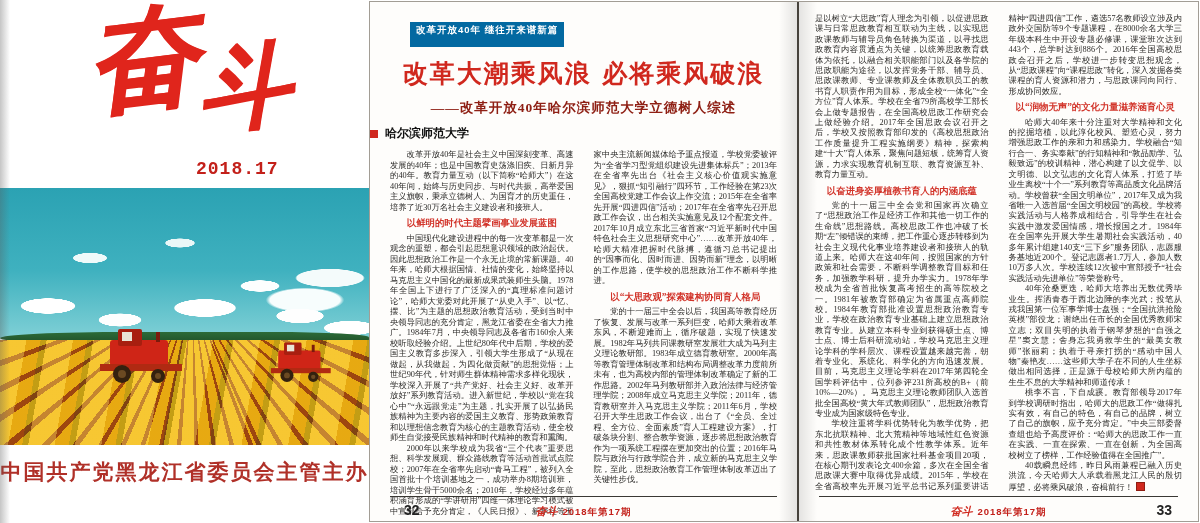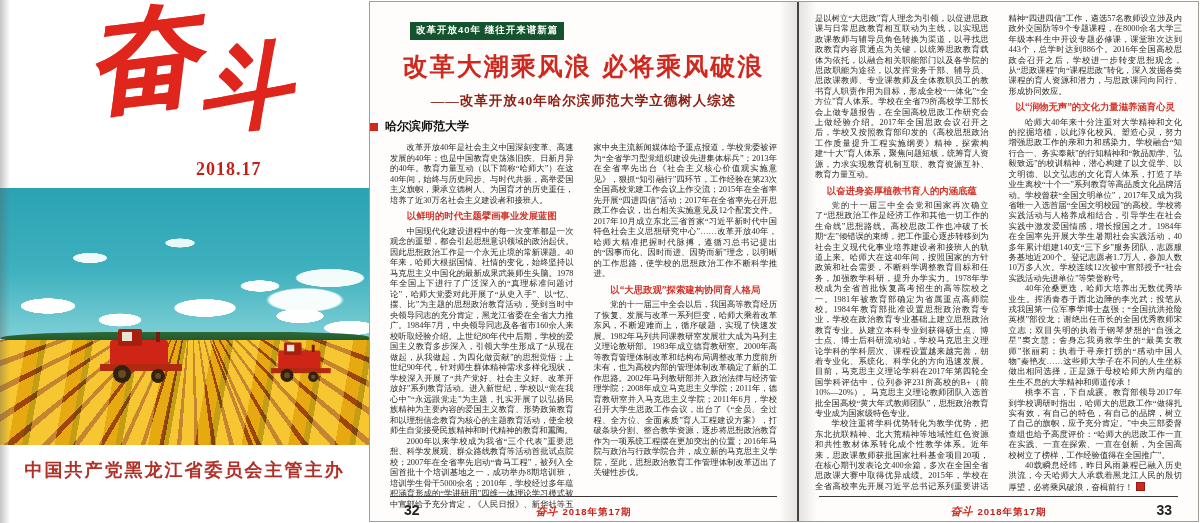--- a/index.html
+++ b/index.html
@@ -14,21 +14,21 @@
   .masthead{position:absolute;left:0;top:0;width:369px;height:190px;color:#e0251c;}
   .masthead-char1{
     position:absolute;left:86px;top:2px;font-size:112px;line-height:1;
     font-family:"DejaVu Serif",serif;font-style:italic;font-weight:bold;
     transform:rotate(-7deg);text-shadow:1px 0 currentColor,0 1px currentColor;}
   .masthead-char2{
     position:absolute;left:198px;top:40px;font-size:92px;line-height:1;
     font-family:"DejaVu Serif",serif;font-style:italic;font-weight:bold;
     transform:rotate(-4deg);text-shadow:1px 0 currentColor,0 1px currentColor;}
   .issue-number{position:absolute;left:196px;top:159px;font-size:18px;font-weight:bold;
-    color:#c3201a;letter-spacing:1px;font-family:Liberation Serif, serif;}
+    color:#c3201a;letter-spacing:1px;font-family:Liberation Mono, monospace;}
   .painting{position:absolute;left:0;top:188px;width:369px;height:257px;overflow:hidden;}
   .sky{position:absolute;left:0;top:0;width:100%;height:150px;
     background:
       radial-gradient(ellipse 46px 13px at 48px 118px,#fff 58%,rgba(255,255,255,0) 60%),
       radial-gradient(ellipse 36px 11px at 120px 132px,#fdfefe 58%,rgba(255,255,255,0) 60%),
       radial-gradient(ellipse 52px 15px at 205px 120px,#fff 58%,rgba(255,255,255,0) 60%),
       radial-gradient(ellipse 40px 12px at 300px 128px,#fefefe 58%,rgba(255,255,255,0) 60%),
       radial-gradient(ellipse 34px 10px at 260px 98px,#fcfefe 55%,rgba(255,255,255,0) 58%),
       radial-gradient(ellipse 60px 16px at 330px 90px,#f4fbfb 55%,rgba(255,255,255,0) 58%),
       radial-gradient(ellipse 30px 9px at 90px 70px,#effafa 55%,rgba(255,255,255,0) 58%),
@@ -42,34 +42,34 @@
   .field:before{content:"";position:absolute;inset:0;
     background:repeating-conic-gradient(from 158deg at 52% -45%,
       rgba(138,42,14,.88) 0deg 1.6deg, rgba(138,42,14,0) 1.6deg 6.5deg);}
   .field:after{content:"";position:absolute;inset:0;
     background:repeating-linear-gradient(100deg,
       rgba(255,222,90,.45) 0 26px, rgba(190,120,20,.18) 26px 40px, rgba(61,90,30,.25) 40px 46px);}
   .harvester{position:absolute;}
   .harvester-big{left:96px;top:138px;width:96px;height:62px;}
   .harvester-small{left:268px;top:152px;width:70px;height:46px;}
   .publisher-line{position:absolute;left:0;top:458px;width:100%;text-align:center;
-    color:#b03028;font-size:18px;font-weight:bold;letter-spacing:2px;}
+    color:#b03028;font-size:21px;font-weight:bold;letter-spacing:2px;}
   
   .spread{position:absolute;left:369px;top:1px;width:830px;height:521px;
     background:#fefdfb;border:1px solid #a29d95;box-sizing:border-box;}
   .gutter-line{position:absolute;left:427px;top:0;width:2px;height:100%;background:#46423c;}
   .gutter-shade-l{position:absolute;left:409px;top:0;width:18px;height:100%;
     background:linear-gradient(to right,rgba(0,0,0,0),rgba(0,0,0,.10));}
   .gutter-shade-r{position:absolute;left:429px;top:0;width:18px;height:100%;
     background:linear-gradient(to right,rgba(0,0,0,.10),rgba(0,0,0,0));}
   .page{position:absolute;top:0;height:100%;box-sizing:border-box;}
   .page-32{left:0;width:427px;}
   .page-33{left:429px;width:399px;}
-  .banner{display:inline-block;margin:20px 0 0 40px;background:#14532d;color:#fff;
-    font-size:9.5px;font-weight:bold;letter-spacing:1px;padding:2px 6px 3px 6px;
+  .banner{display:inline-block;margin:20px 0 0 40px;background:#0369a1;color:#fff;
+    font-size:9.5px;font-weight:bold;letter-spacing:1px;padding:2px 6px 10px 6px;
     font-family:"Liberation Sans",sans-serif;}
   .main-title{margin:10px 0 0 0;text-align:center;color:#d0281e;font-size:25px;
     font-weight:bold;letter-spacing:2px;font-family:"DejaVu Serif",serif;}
   .subtitle{margin-top:9px;text-align:center;color:#8f2015;font-size:13.5px;
     font-weight:bold;letter-spacing:1px;}
   .byline{margin-top:8px;text-align:left;font-size:12px;font-weight:bold;color:#111;}
   .byline-square{display:inline-block;width:8px;height:8px;background:#d0281e;
     margin-right:7px;vertical-align:-1px;}
   .cols{column-fill:auto;column-count:2;column-gap:20px;overflow:hidden;
     text-align:justify;color:#2b2a28;}

